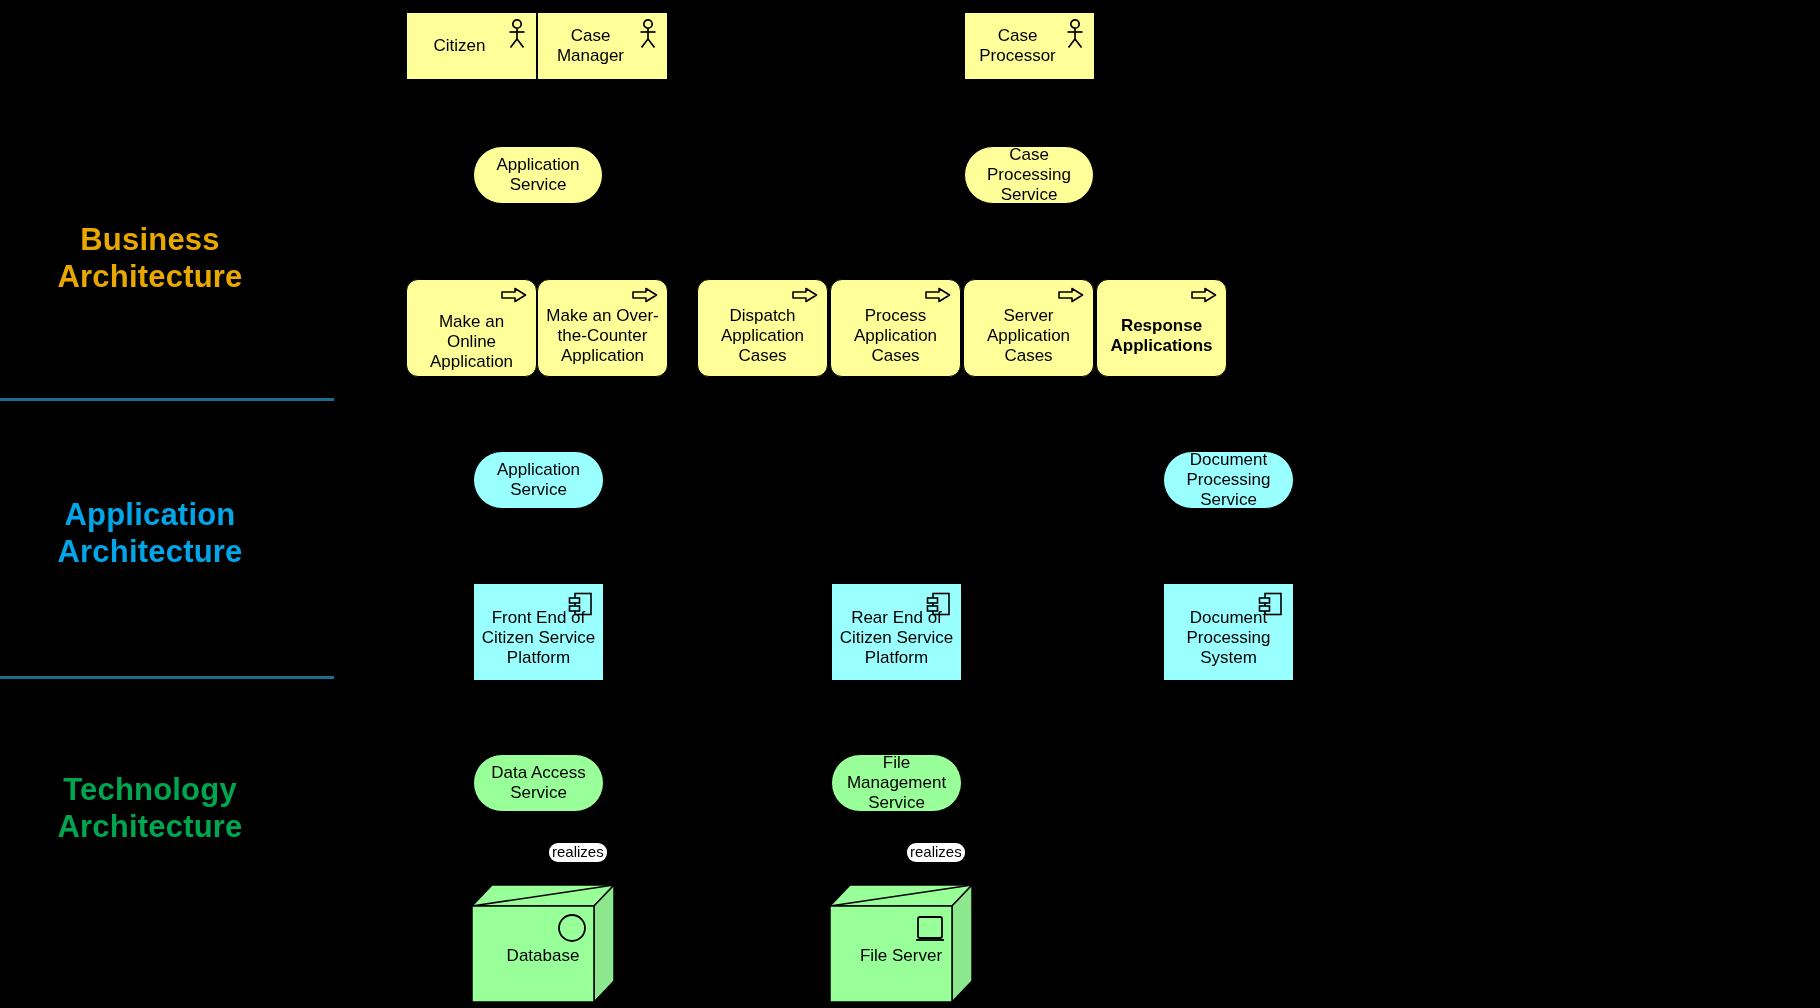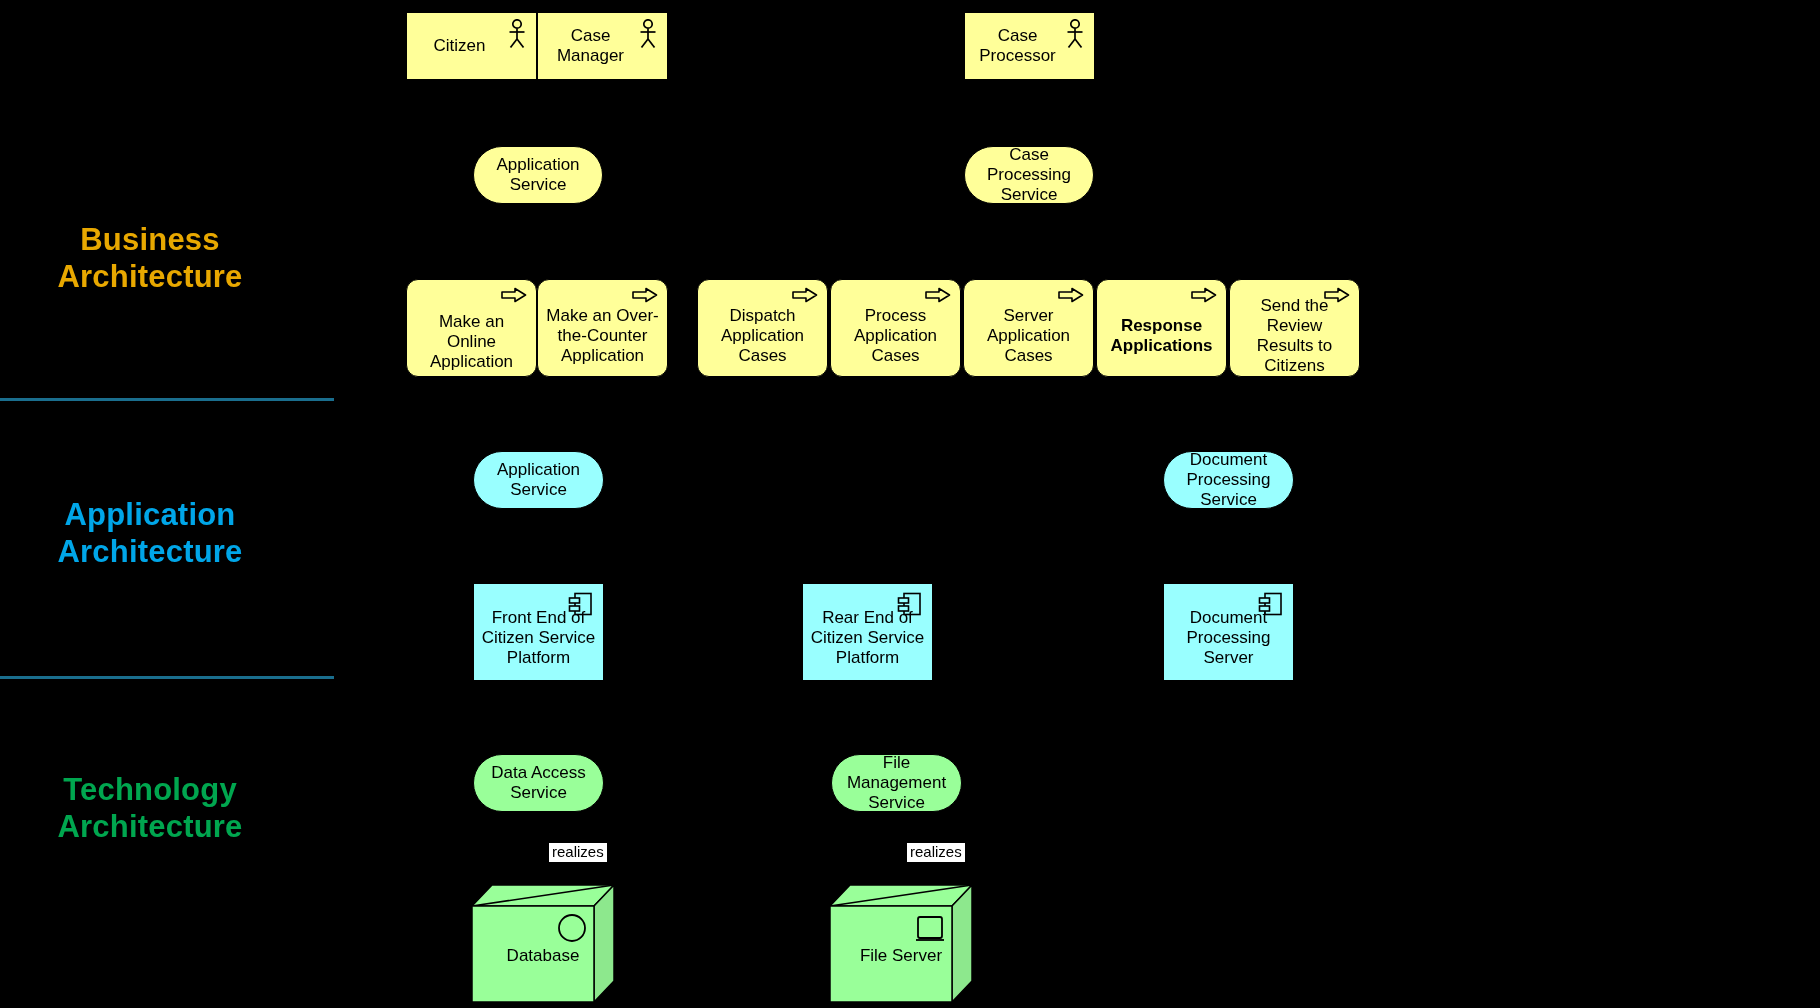--- a/index.html
+++ b/index.html
@@ -127,20 +127,21 @@
 
   
   .rel-label {
     position: absolute;
     background: #ffffff;
     color: #000000;
     font-size: 15px;
     padding: 1px 3px;
     white-space: nowrap;
     line-height: 1.1;
+    border-radius: 9px;
   }
 </style>
 </head>
 <body>
 
 <div id="canvas">
 
   <div class="layer-label" style="left:-15px; top:222px; color:#e8a800;">
     <span class="l1">Business</span>
     <span class="l2">Architecture</span>
@@ -253,28 +254,20 @@
 
   <div class="node process-box" style="left:1096px; top:279px; width:131px; height:98px;font-weight:bold;">
     <span class="process-arrow">
       <svg viewBox="0 0 26 16" width="26" height="16" aria-hidden="true">
         <polygon points="1,5 14,5 14,1.5 24.5,8 14,14.5 14,11 1,11" fill="none" stroke="#000" stroke-width="1.6" stroke-linejoin="round"></polygon>
       </svg>
     </span>
     <span>Response Applications</span>
   </div>
 
-  <div class="node process-box" style="left:1229px; top:279px; width:131px; height:98px;">
-    <span class="process-arrow">
-      <svg viewBox="0 0 26 16" width="26" height="16" aria-hidden="true">
-        <polygon points="1,5 14,5 14,1.5 24.5,8 14,14.5 14,11 1,11" fill="none" stroke="#000" stroke-width="1.6" stroke-linejoin="round"></polygon>
-      </svg>
-    </span>
-    <span>Send the Review Results to Citizens</span>
-  </div>
 
   <div class="node service-oval svc-application" style="left:473px; top:451px; width:131px; height:58px;">
     <span>Application Service</span>
   </div>
 
 
   <div class="node component-box" style="left:473px; top:583px; width:131px; height:98px;">
     <span class="component-icon">
       <svg viewBox="0 0 26 26" width="26" height="26" aria-hidden="true">
         <rect x="7" y="2.5" width="16" height="21" fill="none" stroke="#000" stroke-width="1.6"></rect>
@@ -282,40 +275,40 @@
         <rect x="1.5" y="15" width="10" height="5" fill="#99ffff" stroke="#000" stroke-width="1.6"></rect>
       </svg>
     </span>
     <span>Front End of Citizen Service Platform</span>
   </div>
 
   <div class="node service-oval svc-application" style="left:1163px; top:451px; width:131px; height:58px;">
     <span>Document Processing Service</span>
   </div>
 
-  <div class="node component-box" style="left:802px; top:583px; width:131px; height:98px;align-items:center;">
+  <div class="node component-box" style="left:831px; top:583px; width:131px; height:98px;align-items:center;">
     <span class="component-icon">
       <svg viewBox="0 0 26 26" width="26" height="26" aria-hidden="true">
         <rect x="7" y="2.5" width="16" height="21" fill="none" stroke="#000" stroke-width="1.6"></rect>
         <rect x="1.5" y="7" width="10" height="5" fill="#99ffff" stroke="#000" stroke-width="1.6"></rect>
         <rect x="1.5" y="15" width="10" height="5" fill="#99ffff" stroke="#000" stroke-width="1.6"></rect>
       </svg>
     </span>
     <span>Rear End of Citizen Service Platform</span>
   </div>
 
   <div class="node component-box" style="left:1163px; top:583px; width:131px; height:98px;">
     <span class="component-icon">
       <svg viewBox="0 0 26 26" width="26" height="26" aria-hidden="true">
         <rect x="7" y="2.5" width="16" height="21" fill="none" stroke="#000" stroke-width="1.6"></rect>
         <rect x="1.5" y="7" width="10" height="5" fill="#99ffff" stroke="#000" stroke-width="1.6"></rect>
         <rect x="1.5" y="15" width="10" height="5" fill="#99ffff" stroke="#000" stroke-width="1.6"></rect>
       </svg>
     </span>
-    <span>Document Processing Server</span>
+    <span>Document Processing System</span>
   </div>
 
   <div class="node service-oval svc-technology" style="left:473px; top:754px; width:131px; height:58px;">
     <span>Data Access Service</span>
   </div>
 
   <div class="node service-oval svc-technology" style="left:831px; top:754px; width:131px; height:58px;">
     <span>File Management Service</span>
   </div>
 

